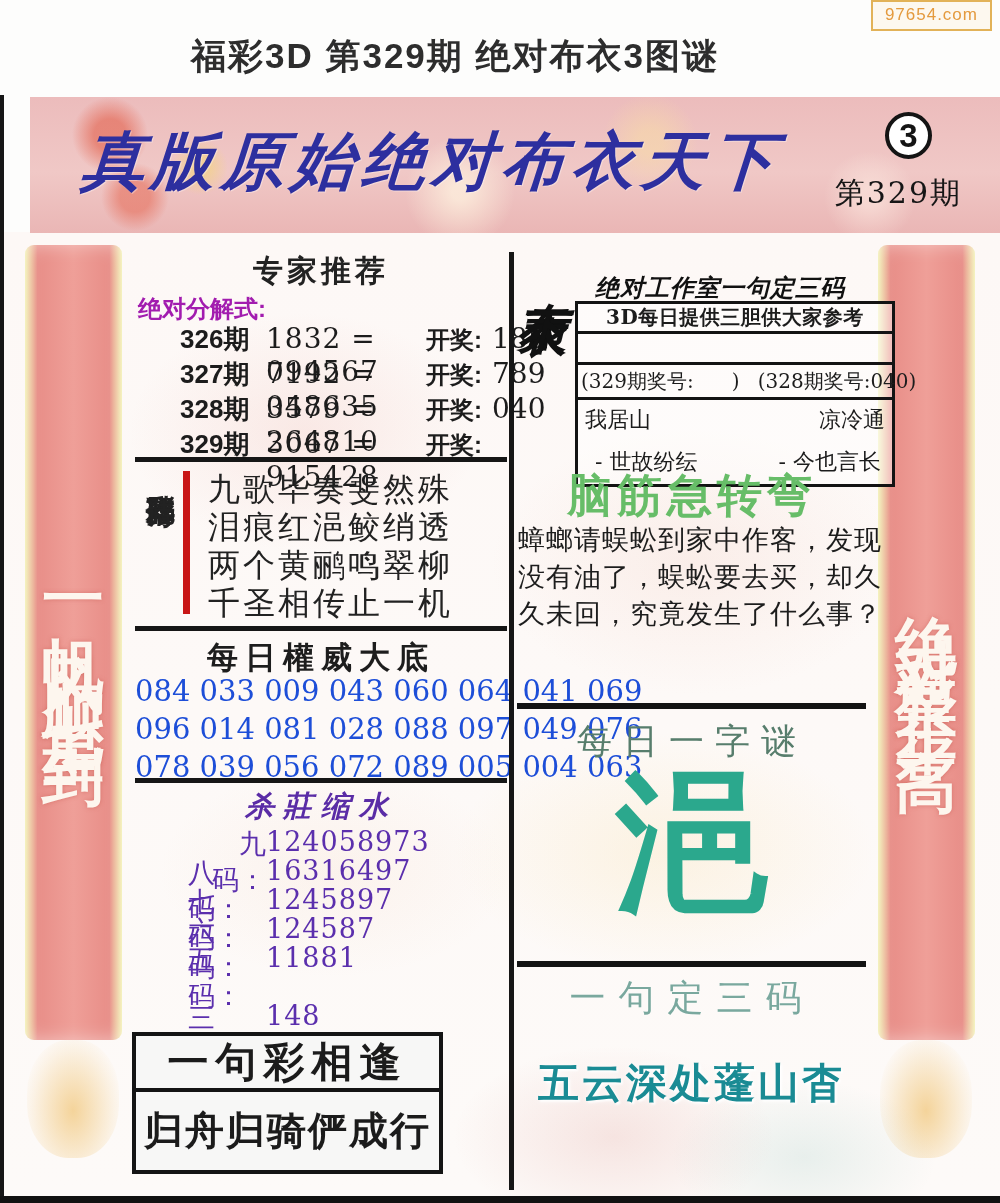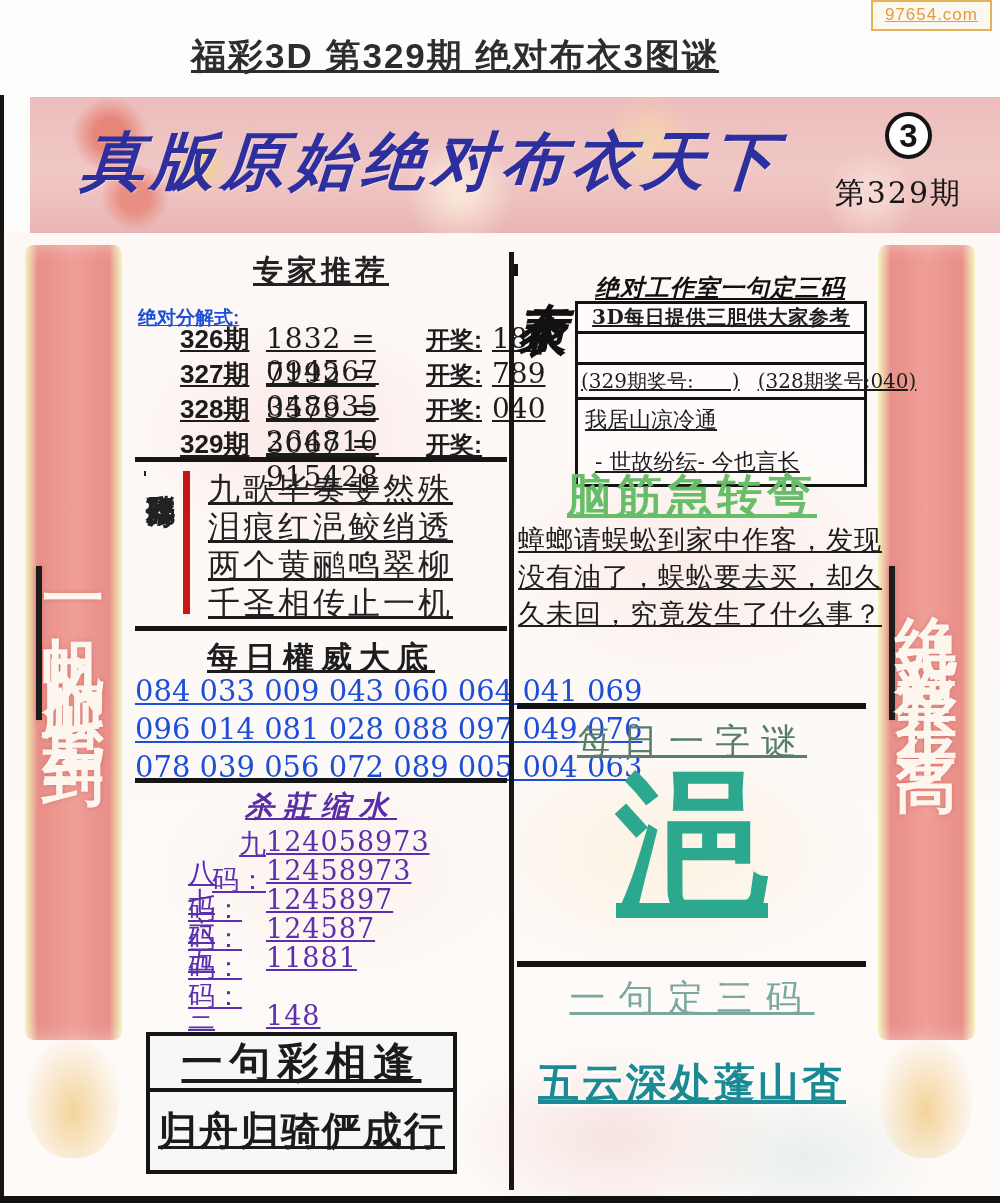--- a/index.html
+++ b/index.html
@@ -2,21 +2,21 @@
 <html><head>
 <meta charset="utf-8">
 <style>
   * { margin:0; padding:0; box-sizing:border-box; }
   html,body { background:#ffffff; }
   .page {
     position:relative; width:1000px; height:1203px; margin:0 auto;
     background:#fdfdfc; overflow:hidden;
     font-family:"DejaVu Serif", serif; color:#1c1c1c;
   }
-  .abs { position:absolute;text-decoration:underline; }
+  .abs { position:absolute; }
   .layer { z-index:2; }
   .bgl { z-index:1; pointer-events:none; }
 
   
   .watermark {
     top:0; right:8px; padding:3px 12px 4px;
     border:2px solid #e2b258; background:#fdf8ef;
     color:#e49a3e; font-family:"Liberation Sans", sans-serif;
     font-size:17px; letter-spacing:1px; z-index:3;
   }
@@ -84,22 +84,22 @@
   .pot-left  { left:27px;  top:1040px; }
   .pot-right { left:880px; top:1040px; }
 
   
   .expert-title {
     left:135px; top:251px; width:372px; text-align:center;
     font-family:"Liberation Sans", sans-serif; font-weight:bold;
     font-size:30px; letter-spacing:4px; color:#222;
   }
   .expert-subtitle {
-    left:138px; top:305px; font-family:"Liberation Sans", sans-serif;
-    font-weight:bold; font-size:19px; color:#1d4ed8;
+    left:138px; top:293px; font-family:"Liberation Sans", sans-serif;
+    font-weight:bold; font-size:24px; color:#a21caf;
   }
   .expert-row {
     left:138px; width:368px; height:33px; display:flex; align-items:baseline;margin-left:42px;
   }
   .exp-issue  { width:86px; font-family:"Liberation Sans", sans-serif; font-weight:bold; font-size:26px; }
   .exp-formula{ flex:1; font-size:28px; letter-spacing:1px; }
   .exp-label  { font-family:"Liberation Sans", sans-serif; font-weight:bold; font-size:24px; margin-right:10px; }
   .exp-result { width:56px; font-size:28px; text-align:left; }
 
   .hline-l { left:135px; width:372px; height:5px; background:#161616; }
@@ -124,21 +124,21 @@
   .shrink-title {
     left:135px; top:787px; width:372px; text-align:center;
     font-size:29px; font-weight:bold; font-style:italic;
     color:#5a2ca6; letter-spacing:9px;
   }
   .shrink-item { left:188px; width:318px; height:29px; display:flex; color:#5b2fad; }
   .shrink-label { width:78px; font-size:27px; }
   .shrink-value { font-size:27px; letter-spacing:1px; }
 
   .phrase-box {
-    left:146px; top:1032px; width:311px; height:142px;
+    left:132px; top:1032px; width:311px; height:142px;
     border:4px solid #141414; background:#f7f7f6; display:flex; flex-direction:column;
   }
   .phrase-box-top {
     height:56px; border-bottom:4px solid #141414;
     display:flex; align-items:center; justify-content:center;
     font-family:"Liberation Sans", sans-serif; font-weight:bold;
     font-size:41px; letter-spacing:7px; color:#1b1b1b;
   }
   .phrase-box-bottom {
     flex:1; display:flex; align-items:center; justify-content:center;
@@ -154,37 +154,37 @@
     left:515px; top:264px; writing-mode:vertical-rl; text-orientation:upright;
     font-size:49px; font-weight:bold; color:#111; line-height:56px; letter-spacing:3px;
     font-style:italic;
   }
   .workshop-title {
     left:572px; top:272px; width:296px; text-align:center;
     font-size:24px; font-weight:bold; color:#111; letter-spacing:1px; white-space:nowrap;
     font-style:italic;
   }
   .buyi-table {
-    left:575px; top:301px; width:292px;
+    left:575px; top:301px; width:320px;
     border:3px solid #131313; background:rgba(255,255,255,0.45);
     display:flex; flex-direction:column;
   }
   .bt-row1 {
     height:30px; border-bottom:3px solid #131313;
     display:flex; align-items:center; justify-content:center;
     font-size:20px; font-weight:bold; letter-spacing:0.5px; white-space:nowrap;
   }
   .bt-row2 { height:31px; border-bottom:3px solid #131313; }
   .bt-row3 {
     height:35px; border-bottom:3px solid #131313;
     display:flex; align-items:center; justify-content:space-between;
     padding:0 3px; font-size:20px; white-space:pre;gap:18px;
   }
   .bt-row4 { padding:5px 7px 7px; }
-  .bt-hints { display:flex; justify-content:flex-start; font-size:22px; }
+  .bt-hints { display:flex; justify-content:space-between; font-size:22px; }
   .bt-hints.second { margin-top:12px; padding-left:10px; padding-right:4px; }
 
   .teaser-title {
     left:517px; top:466px; width:350px; text-align:center;
     font-size:45px; font-weight:bold; color:#67bd68; letter-spacing:5px;
   }
   .teaser-lines { left:518px; top:521px; width:352px; }
   .teaser-line { font-size:27px; line-height:37px; color:#1d1d1d; letter-spacing:1px; white-space:nowrap; }
 
   .hline-r { left:517px; width:349px; height:6px; background:#131313; }
@@ -300,21 +300,21 @@
 
   <div class="abs hline-l layer" style="top:778px;"></div>
 
   <div class="abs shrink-title layer">杀莊缩水</div>
   <div class="abs shrink-item layer" style="top:826px;text-align:right;">
     <span class="shrink-label">九码：</span>
     <span class="shrink-value">124058973</span>
   </div>
   <div class="abs shrink-item layer" style="top:855px;">
     <span class="shrink-label">八码：</span>
-    <span class="shrink-value">12458973</span>
+    <span class="shrink-value">16316497</span>
   </div>
   <div class="abs shrink-item layer" style="top:884px;">
     <span class="shrink-label">七码：</span>
     <span class="shrink-value">1245897</span>
   </div>
   <div class="abs shrink-item layer" style="top:913px;">
     <span class="shrink-label">六码：</span>
     <span class="shrink-value">124587</span>
   </div>
   <div class="abs shrink-item layer" style="top:942px;">

